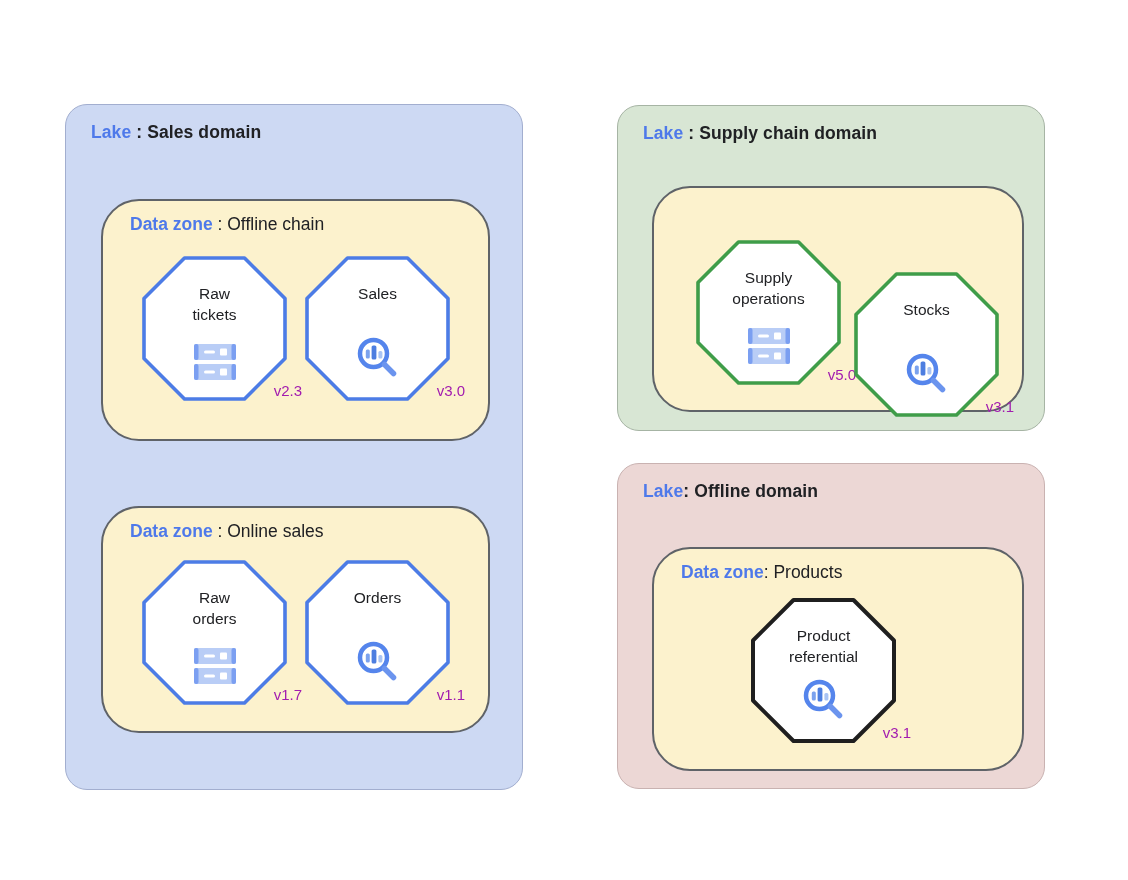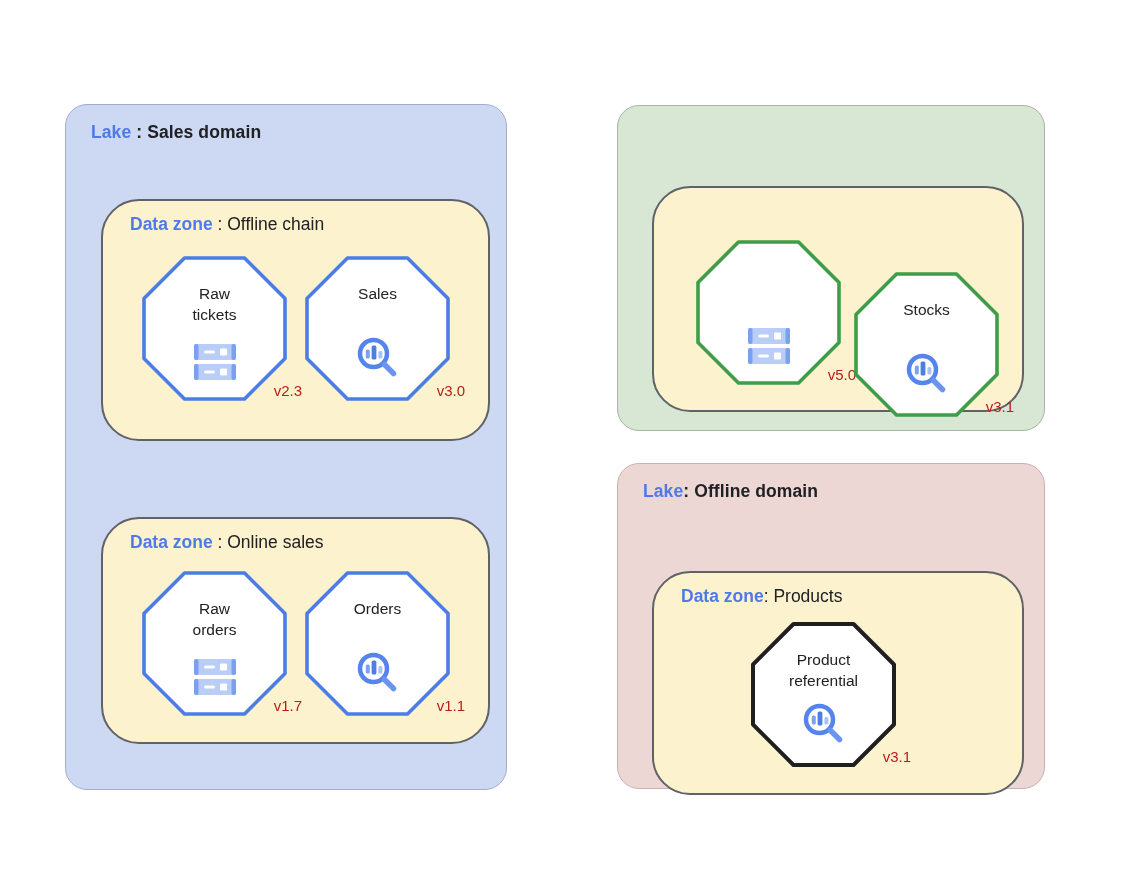--- a/index.html
+++ b/index.html
@@ -1,51 +1,51 @@
 <!DOCTYPE html>
 <html><head>
 <meta charset="utf-8">
 <style>
   html,body{margin:0;padding:0;background:#ffffff;}
   body{font-family:"Liberation Sans","DejaVu Sans",sans-serif;color:#202124;}
   .canvas{position:relative;width:1128px;height:880px;background:#ffffff;overflow:hidden;}
 
   .lake{position:absolute;border-radius:22px;border:1px solid transparent;}
-  .lake-sales{left:65px;top:104px;width:440px;height:684px;background:#cdd9f3;border-color:#a2aecf;}
+  .lake-sales{left:65px;top:104px;width:440px;height:684px;background:#cdd9f3;border-color:#a2aecf;padding-left:16px;}
   .lake-supply{left:617px;top:105px;width:426px;height:324px;background:#d8e6d4;border-color:#a6b4a4;}
   .lake-product{left:617px;top:463px;width:426px;height:324px;background:#ecd7d5;border-color:#c9b2b1;}
 
   .lake-title{position:absolute;left:25px;top:17px;margin:0;font-size:17.5px;font-weight:700;letter-spacing:.1px;}
   .kw{color:#4e79ea;}
   .lake-title .rest{color:#202124;}
 
   .zone{position:absolute;background:#fcf2cd;border:2px solid #5f6368;border-radius:38px;}
   .zone-offline{left:35px;top:94px;width:385px;height:238px;}
-  .zone-online{left:35px;top:401px;width:385px;height:223px;margin-top:11px;}
+  .zone-online{left:35px;top:401px;width:385px;height:223px;}
   .zone-warehouses{left:34px;top:80px;width:368px;height:222px;}
-  .zone-products{left:34px;top:83px;width:368px;height:220px;margin-top:24px;}
+  .zone-products{left:34px;top:83px;width:368px;height:220px;}
 
   .zone-title{position:absolute;left:27px;top:13px;margin:0;font-size:17.5px;font-weight:400;color:#202124;}
   .zone-title .kw{font-weight:700;}
 
   .node{position:absolute;width:145px;height:145px;}
   .node-blue{color:#4c7ce6;}
   .node-green{color:#3f9d49;}
   .node-black{color:#1f1f1f;}
   .oct-svg{position:absolute;left:0;top:0;width:145px;height:145px;display:block;}
   .oct{fill:#ffffff;stroke:currentColor;}
   .node-blue .oct,.node-green .oct{stroke-width:3.6px;}
   .node-black .oct{stroke-width:4px;}
 
   .node-label{position:absolute;left:0;top:27px;width:100%;text-align:center;
     font-size:15.5px;line-height:21px;color:#202124;white-space:pre-line;}
   .node-icon{position:absolute;left:50%;transform:translateX(-50%);display:block;line-height:0;}
   .icon-storage{top:88px;}
   .icon-search{top:79px;}
-  .node-version{position:absolute;right:-15px;bottom:2px;font-size:15px;color:#b91c1c;}
+  .node-version{position:absolute;right:-15px;bottom:2px;font-size:15px;color:#a21caf;}
 </style>
 </head>
 <body>
 
 <div class="canvas">
 
   <section class="lake lake-sales">
     <h2 class="lake-title"><span class="kw">Lake</span><span class="rest"> : Sales domain</span></h2>
 
     <div class="zone zone-offline">
@@ -139,27 +139,30 @@
               <rect x="23.4" y="16" width="4" height="7.5" rx="1.5" fill="#a9c4f4"></rect>
               <line x1="29.5" y1="29.5" x2="38.5" y2="38.5" stroke="#6b94ee" stroke-width="5.5" stroke-linecap="round"></line>
             </svg>
         </span>
         <span class="node-version">v1.1</span>
       </div>
     </div>
   </section>
 
   <section class="lake lake-supply">
+    <h2 class="lake-title"><span class="kw">Lake</span><span class="rest"> : Supply chain domain</span></h2>
 
     <div class="zone zone-warehouses">
 
       <div class="node node-green" style="left:42px;top:52px;">
         <svg class="oct-svg" viewBox="0 0 145 145">
             <polygon class="oct" stroke-linejoin="round" points="42.5,2 102.5,2 143,42.5 143,102.5 102.5,143 42.5,143 2,102.5 2,42.5"></polygon>
           </svg>
+        <div class="node-label">Supply
+operations</div>
         <span class="node-icon icon-storage">
           <svg width="42" height="37" viewBox="0 0 42 37">
               <g>
                 <rect x="0" y="0" width="42" height="16" rx="2" fill="#b9cdf6"></rect>
                 <rect x="0" y="0" width="4.5" height="16" rx="2" fill="#7b9ff1"></rect>
                 <rect x="37.5" y="0" width="4.5" height="16" rx="2" fill="#7b9ff1"></rect>
                 <rect x="10" y="6.5" width="11" height="3" rx="1.5" fill="#ffffff"></rect>
                 <rect x="26" y="4.5" width="7" height="7" rx="1" fill="#ffffff"></rect>
               </g>
               <g transform="translate(0,20)">

